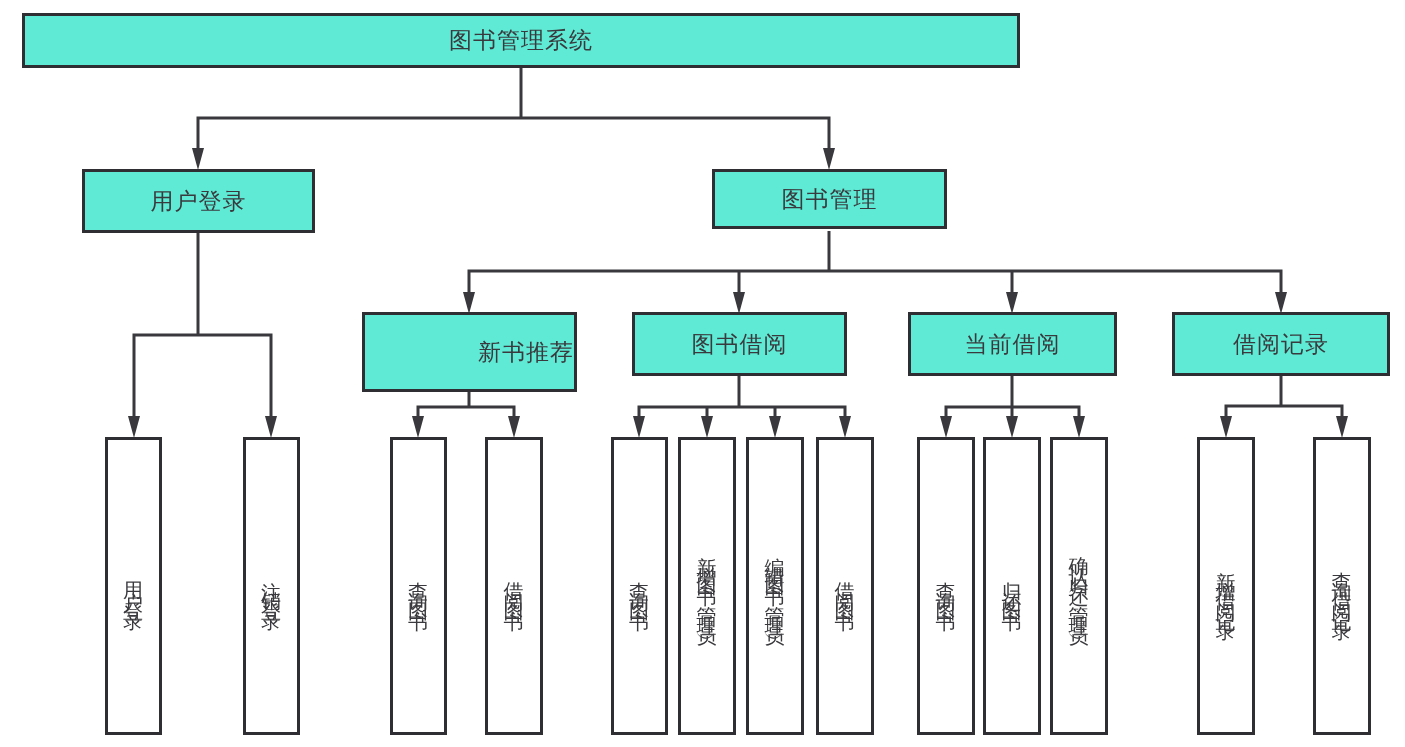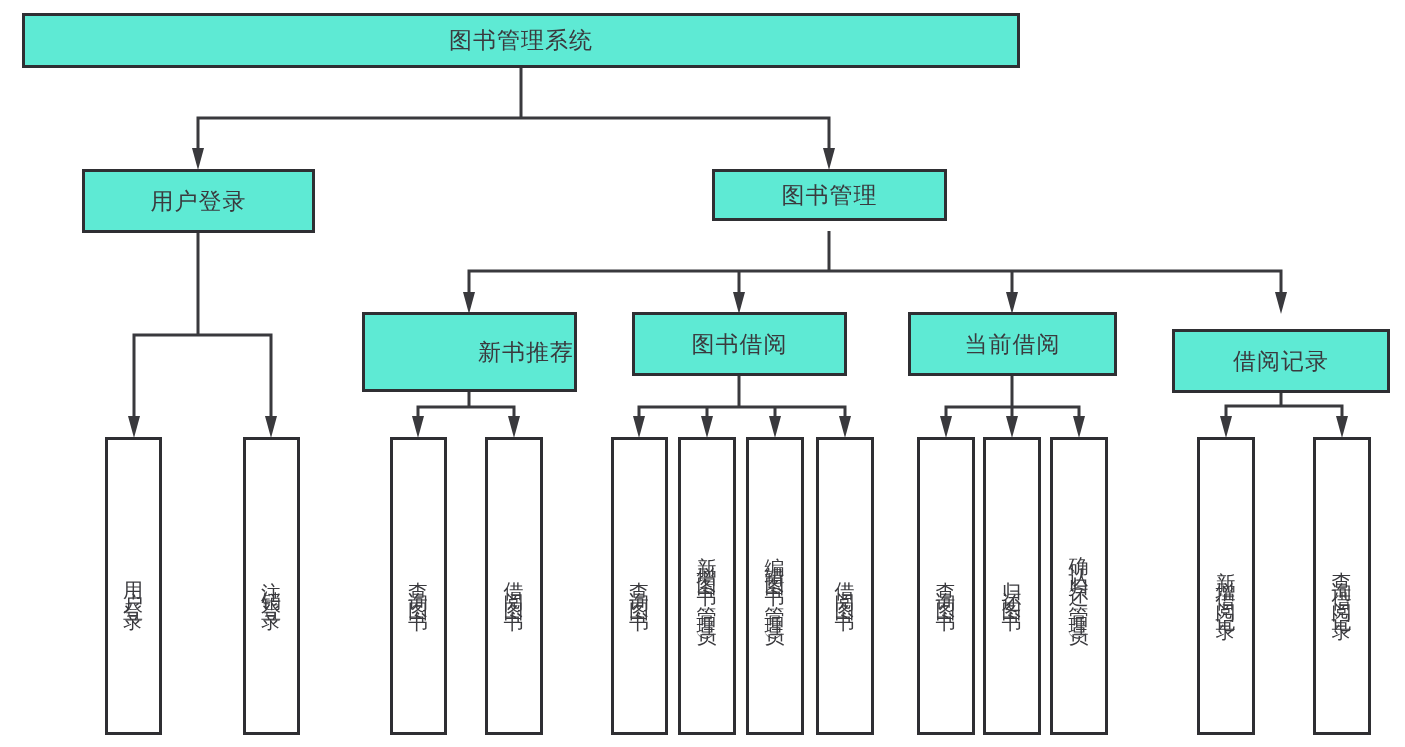--- a/index.html
+++ b/index.html
@@ -103,34 +103,34 @@
     </g>
   </svg>
 
   <div class="hbox" style="left:22px;top:13px;width:998px;height:55px;">
     <span>图书管理系统</span>
   </div>
 
   <div class="hbox" style="left:82px;top:169px;width:233px;height:64px;">
     <span>用户登录</span>
   </div>
-  <div class="hbox" style="left:712px;top:169px;width:235px;height:52px;">
+  <div class="hbox" style="left:712px;top:169px;width:235px;height:60px;">
     <span>图书管理</span>
   </div>
 
   <div class="hbox" style="left:362px;top:312px;width:215px;height:80px;justify-content:flex-end;">
     <span>新书推荐</span>
   </div>
   <div class="hbox" style="left:908px;top:312px;width:209px;height:64px;">
     <span>当前借阅</span>
   </div>
   <div class="hbox" style="left:632px;top:312px;width:215px;height:64px;">
     <span>图书借阅</span>
   </div>
-  <div class="hbox" style="left:1172px;top:312px;width:218px;height:64px;margin-top:17px;">
+  <div class="hbox" style="left:1172px;top:312px;width:218px;height:64px;">
     <span>借阅记录</span>
   </div>
 
   <div class="vbox" style="left:105px;width:57px;">
     <span class="vtext">用户登录</span>
   </div>
   <div class="vbox" style="left:243px;width:57px;">
     <span class="vtext">注销登录</span>
   </div>
 

